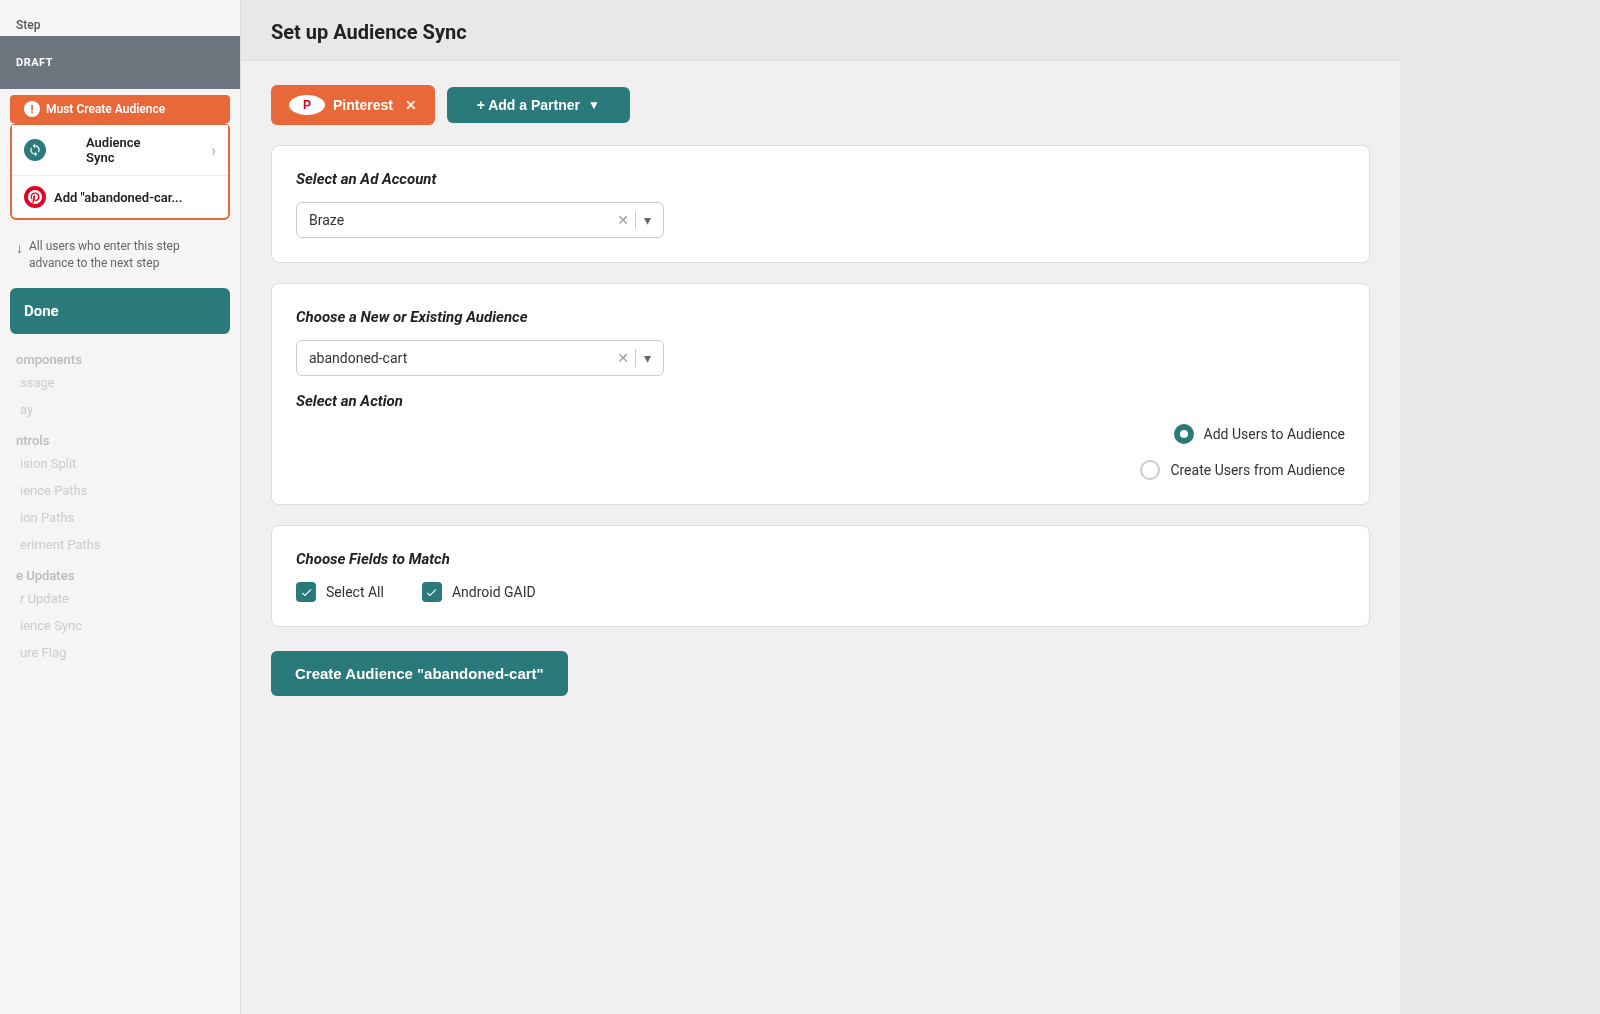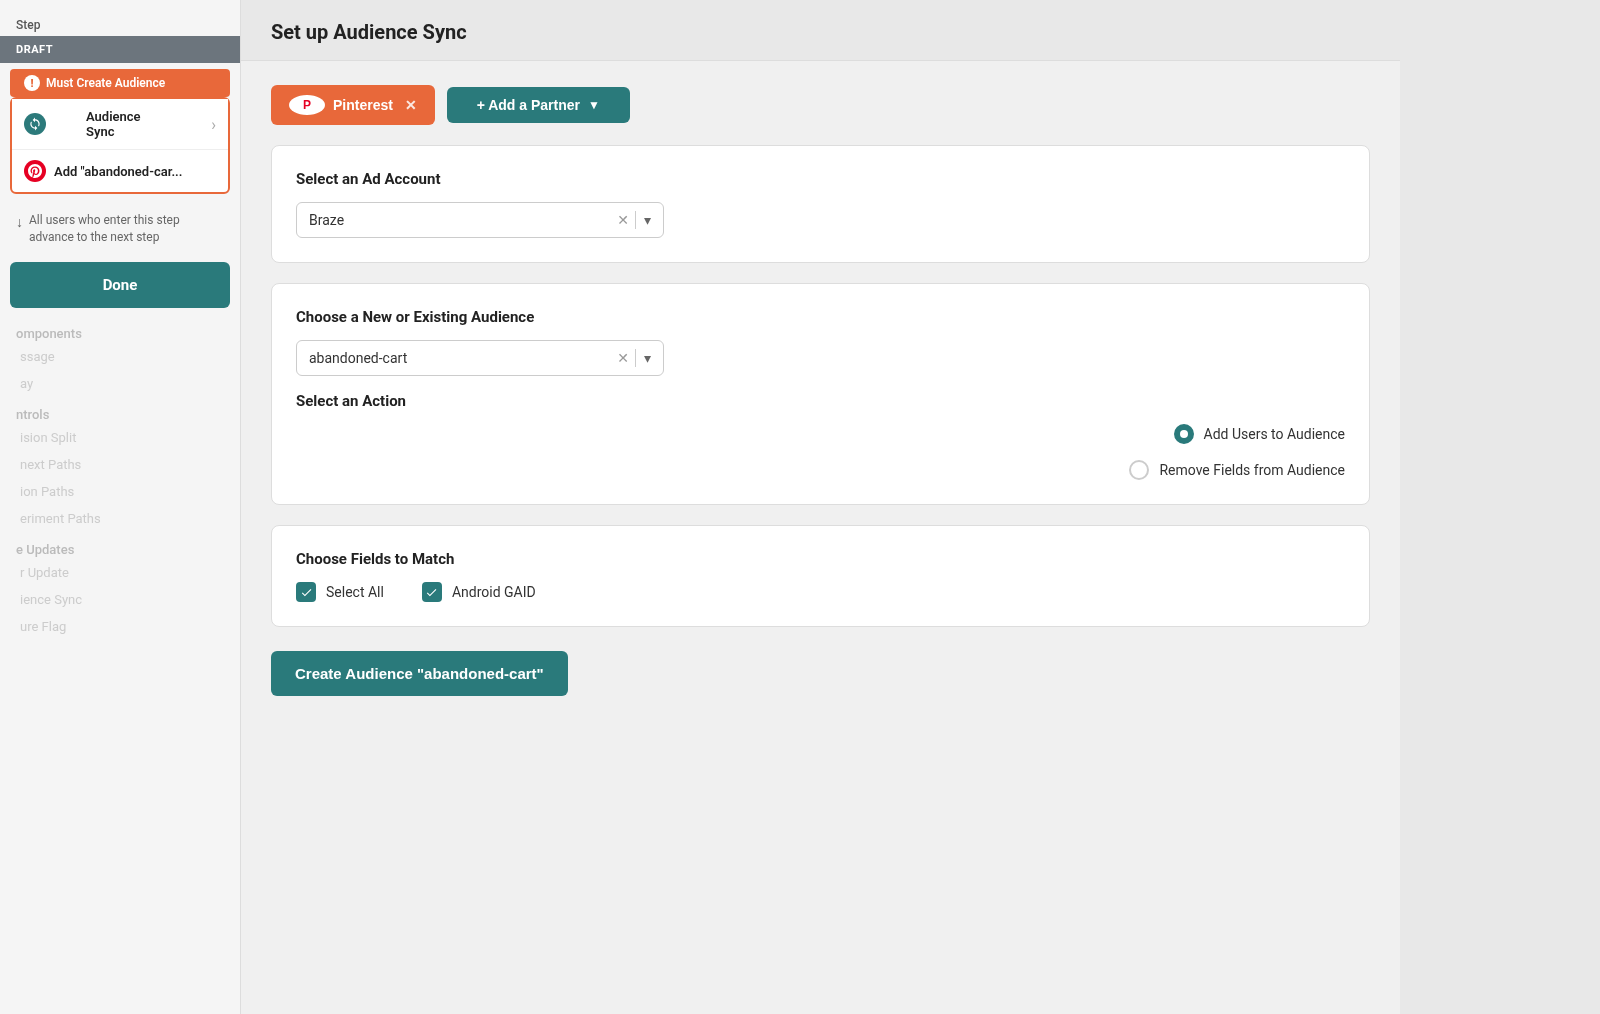--- a/index.html
+++ b/index.html
@@ -26,21 +26,21 @@
       font-size: 12px;
       color: #555;
       padding: 8px 16px 4px;
       font-weight: 500;
     }
     .sidebar-draft-badge {
       background: #6c757d;
       color: #fff;
       font-size: 11px;
       font-weight: 700;
-      padding: 7px 16px;
+      padding: 20px 16px;
       letter-spacing: 0.5px;
     }
     .sidebar-must-create {
       background: #e8683a;
       color: #fff;
       font-size: 12px;
       font-weight: 600;
       padding: 6px 14px;
       display: flex;
       align-items: center;
@@ -118,21 +118,21 @@
     .sidebar-done-btn {
       background: #2a7a7b;
       color: #fff;
       font-size: 15px;
       font-weight: 700;
       border: none;
       border-radius: 6px;
       padding: 14px;
       margin: 8px 10px;
       cursor: pointer;
-      text-align: center;
+      text-align: left;
     }
     .sidebar-nav-section {
       padding: 10px 16px 2px;
       color: #bbb;
       font-size: 13px;
       font-weight: 500;
       cursor: pointer;
     }
     .sidebar-nav-item {
       padding: 6px 20px;
@@ -210,20 +210,21 @@
       background: #fff;
       border: 1px solid #ddd;
       border-radius: 8px;
       padding: 24px;
     }
     .card-title {
       font-size: 15px;
       font-weight: 700;
       color: #222;
       margin-bottom: 14px;
+      font-style: italic;
     }
 
     
     .select-row {
       display: flex;
       align-items: center;
       border: 1px solid #ccc;
       border-radius: 6px;
       padding: 8px 12px;
       width: 368px;
@@ -390,21 +391,21 @@
     <span>All users who enter this step advance to the next step</span>
   </div>
 
   <div class="sidebar-done-btn">Done</div>
 
   <div class="sidebar-nav-section">omponents</div>
   <div class="sidebar-nav-item">ssage</div>
   <div class="sidebar-nav-item">ay</div>
   <div class="sidebar-nav-section">ntrols</div>
   <div class="sidebar-nav-item">ision Split</div>
-  <div class="sidebar-nav-item">next Paths</div>
+  <div class="sidebar-nav-item">ience Paths</div>
   <div class="sidebar-nav-item">ion Paths</div>
   <div class="sidebar-nav-item">eriment Paths</div>
   <div class="sidebar-nav-section">e Updates</div>
   <div class="sidebar-nav-item">r Update</div>
   <div class="sidebar-nav-item">ience Sync</div>
   <div class="sidebar-nav-item">ure Flag</div>
 </div>
 
 <div class="main-content">
 
@@ -448,21 +449,21 @@
       <div class="card-title">Select an Action</div>
       <div class="radio-group">
 
         <div class="radio-item">
           <div class="radio-circle selected"></div>
           <span class="radio-label">Add Users to Audience</span>
         </div>
 
         <div class="radio-item">
           <div class="radio-circle unselected"></div>
-          <span class="radio-label">Remove Fields from Audience</span>
+          <span class="radio-label">Create Users from Audience</span>
         </div>
       </div>
     </div>
 
     <div class="card">
       <div class="card-title">Choose Fields to Match</div>
       <div class="checkbox-group">
 
         <div class="checkbox-item">
           <div class="checkbox-box">

